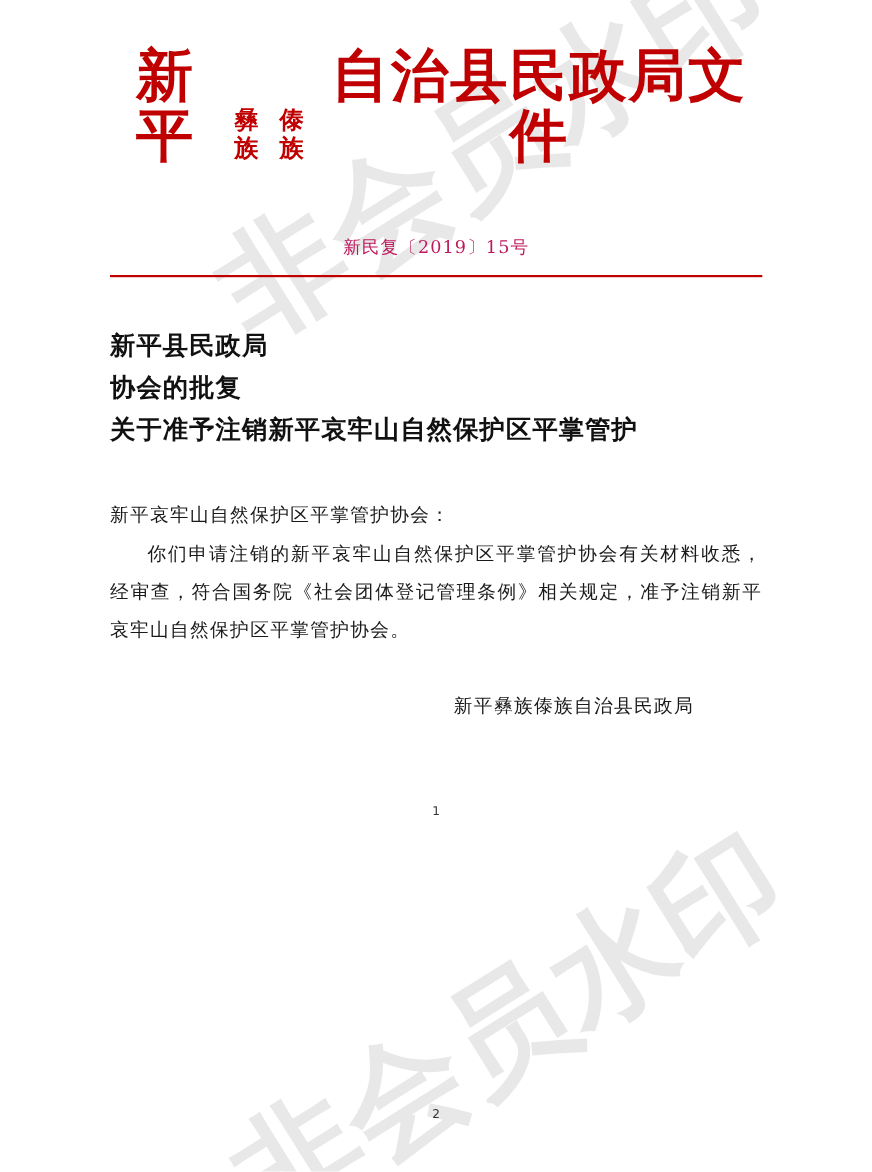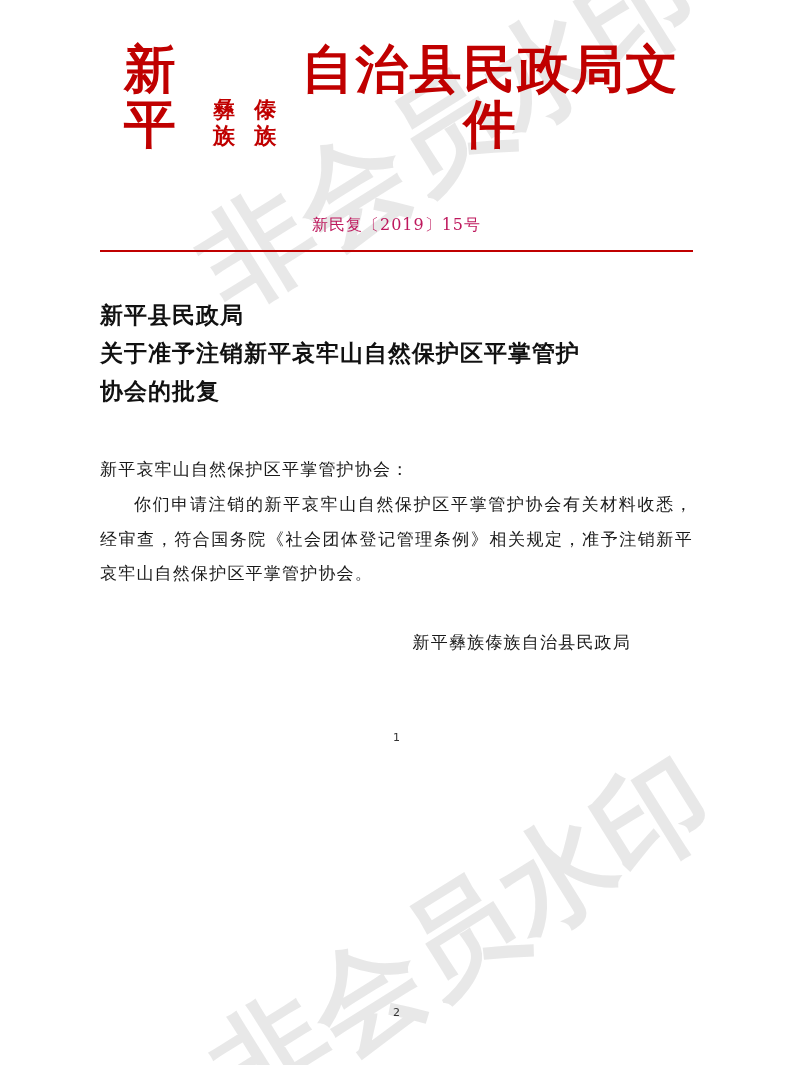--- a/index.html
+++ b/index.html
@@ -221,22 +221,22 @@
       </span>
       <span class="mh-big">自治县民政局文件</span>
     </div>
   </div>
 
   <div class="docnum">新民复〔2019〕15号</div>
   <div class="red-rule"></div>
 
   <div class="title">
     <span class="title-line">新平县民政局</span>
+    <span class="title-line">协会的批复</span>
     <span class="title-line">关于准予注销新平哀牢山自然保护区平掌管护</span>
-    <span class="title-line">协会的批复</span>
   </div>
 
   <div class="body-block">
     <div class="salutation">新平哀牢山自然保护区平掌管护协会：</div>
     <div class="para">你们申请注销的新平哀牢山自然保护区平掌管护协会有关材料收悉，经审查，符合国务院《社会团体登记管理条例》相关规定，准予注销新平哀牢山自然保护区平掌管护协会。</div>
   </div>
 
   <div class="signature">
     <div>新平彝族傣族自治县民政局</div>
   </div>

